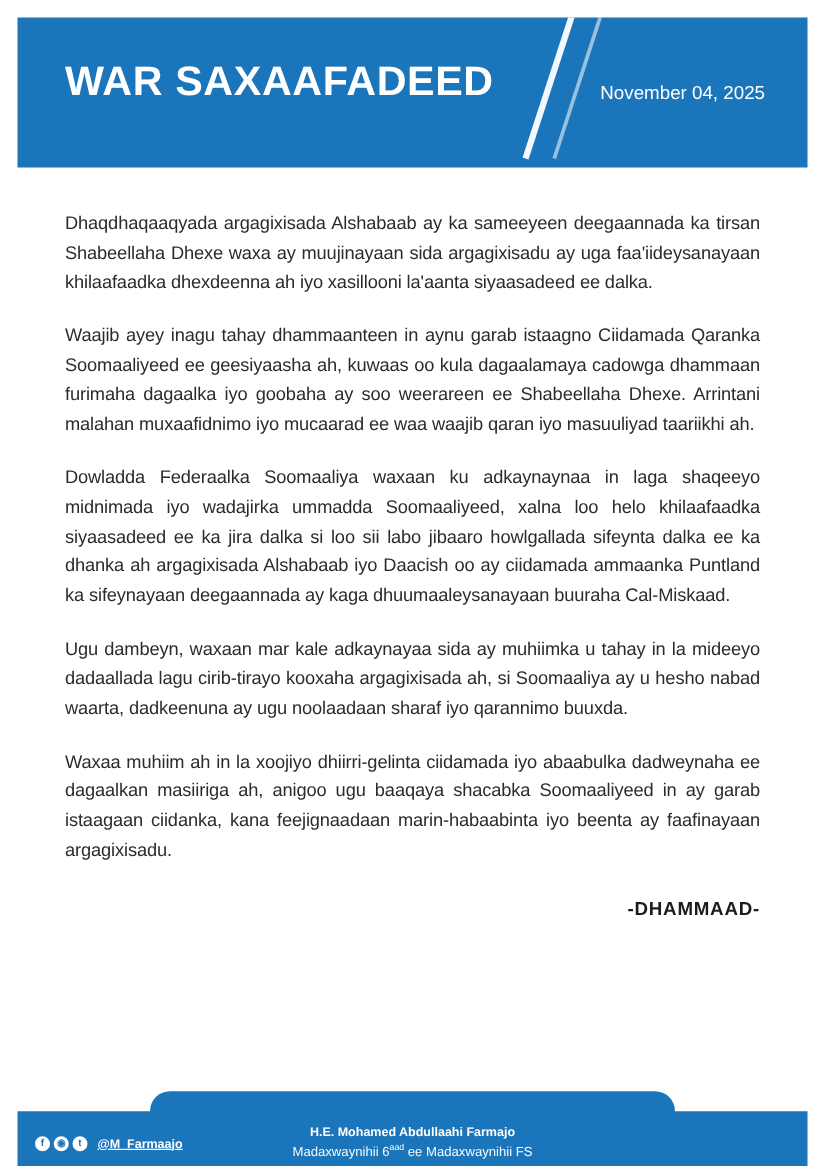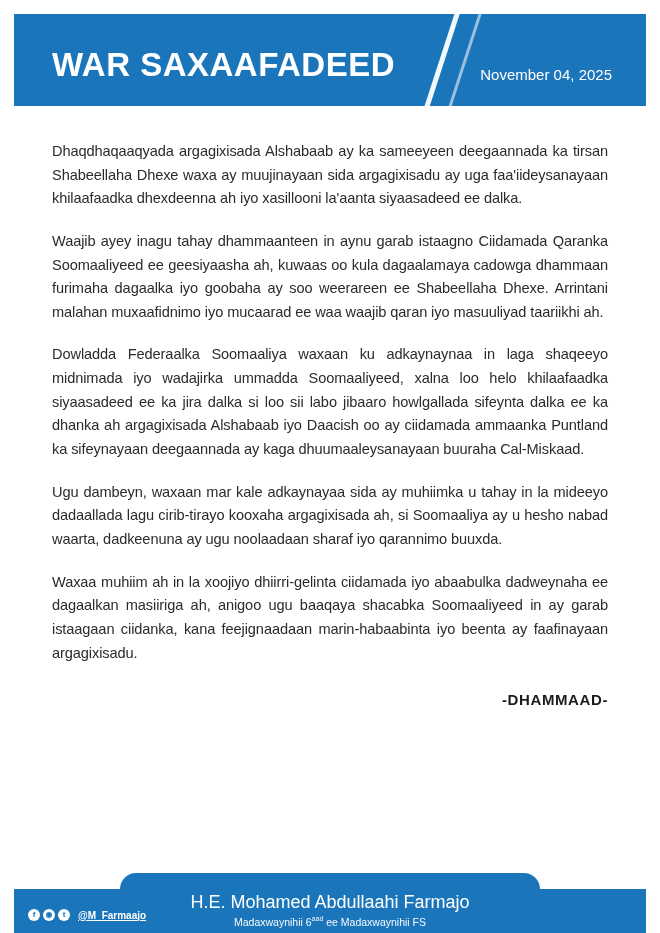--- a/index.html
+++ b/index.html
@@ -17,21 +17,21 @@
     position: relative;
     width: 660px;
     height: 933px;
     background: #ffffff;
     box-sizing: border-box;
     padding: 14px 14px 0 14px;
   }
   
   .header {
     position: relative;
-    height: 92px;
+    height: 120px;
     background: #1b75bb;
     overflow: hidden;
   }
   .header-title {
     position: absolute;
     left: 38px;
     top: 34px;
     color: #ffffff;
     font-size: 33px;
     font-weight: bold;
@@ -111,22 +111,22 @@
   .footer-center {
     position: absolute;
     left: 0;
     right: 0;
     bottom: 4px;
     text-align: center;
     color: #ffffff;
     z-index: 3;
   }
   .footer-name {
-    font-size: 18px;
-    font-weight: normal;
+    font-size: 10px;
+    font-weight: bold;
     line-height: 1.25;
   }
   .footer-role {
     font-size: 10.5px;
     font-weight: normal;
     line-height: 1.3;
     opacity: 0.96;
   }
   .footer-role sup { font-size: 7px; }
   .social {

